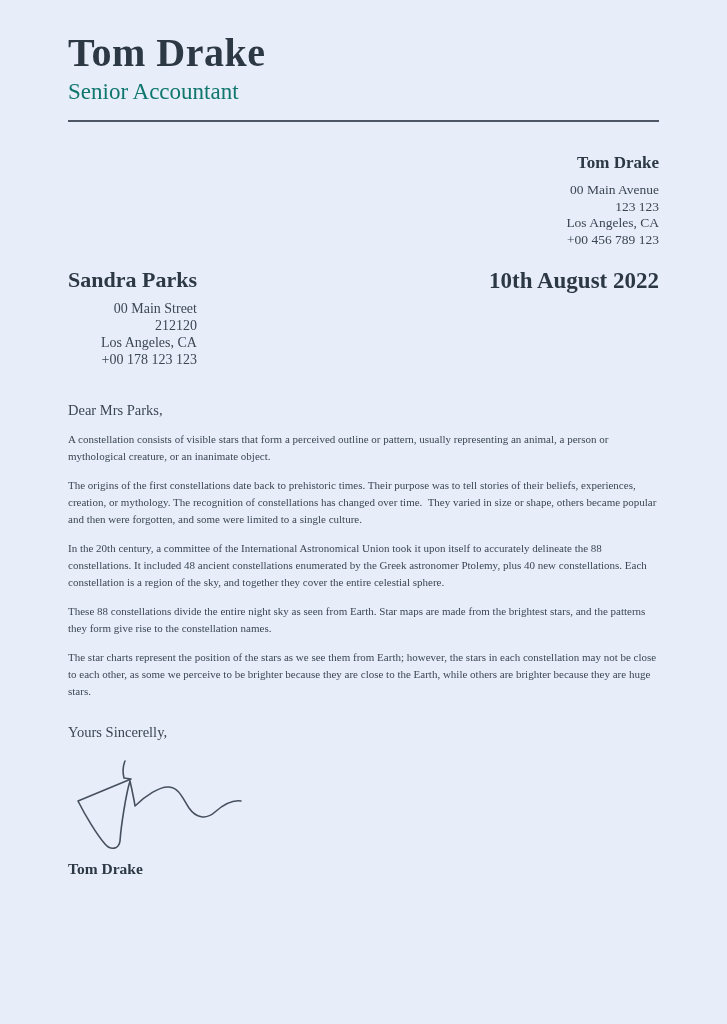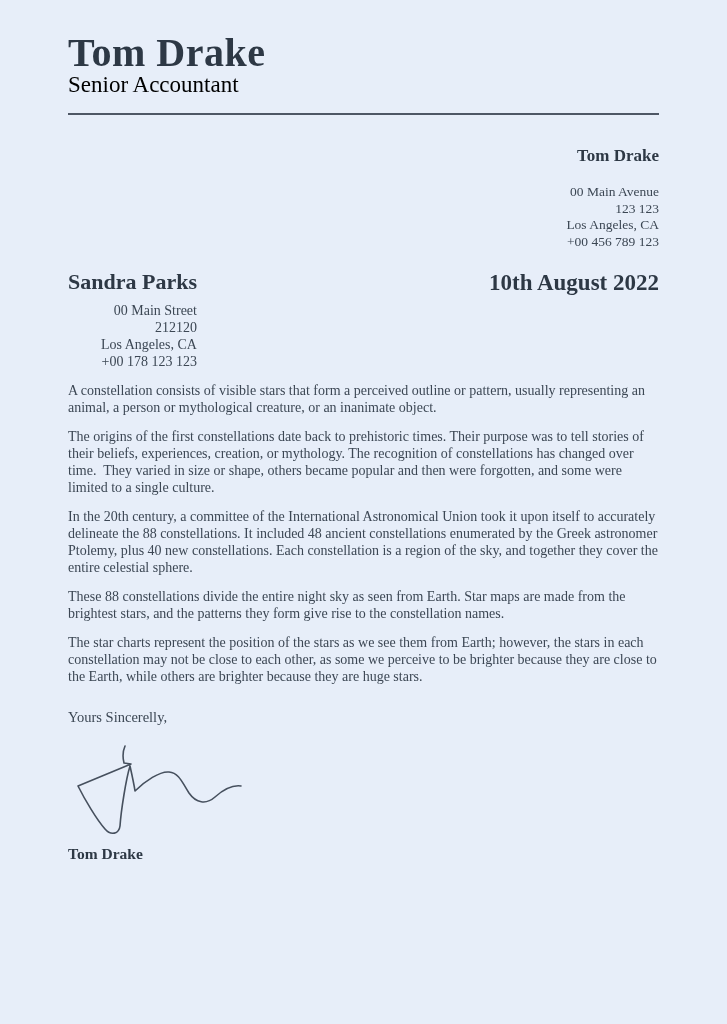--- a/index.html
+++ b/index.html
@@ -23,44 +23,45 @@
   
   .lh-name {
     margin: 0;
     font-size: 40px;
     line-height: 1.0;
     font-weight: 700;
     color: #2d3845;
     letter-spacing: 0.5px;
   }
   .lh-title {
+    margin-top: 7px;
     font-size: 23px;
     line-height: 1.0;
     font-weight: 400;
-    color: #000000;
+    color: #0f766e;
   }
   .lh-rule {
     margin-top: 17px;
     height: 0;
     border: none;
     border-top: 2px solid #4e5765;
   }
   
   .sender {
     margin-top: 31px;
     text-align: right;
   }
   .block-name {
     font-size: 17px;
     font-weight: 700;
     color: #2d3845;
     line-height: 1.2;
   }
   .sender .addr {
-    margin-top: 18px;
+    margin-top: 9px;
   }
   .addr-line {
     font-size: 13.5px;
     line-height: 16.5px;
     color: #3c4754;
   }
   
   .rcpt-row {
     margin-top: 19px;
     display: flex;
@@ -85,21 +86,21 @@
     line-height: 1.2;
   }
   
   .salutation {
     margin-top: 34px;
     font-size: 14.5px;
     line-height: 17px;
   }
   .body-copy p {
     margin: 12px 0 0 0;
-    font-size: 14px;
+    font-size: 11px;
     line-height: 17px;
     white-space: pre-wrap;
   }
   .closing {
     margin-top: 24px;
     font-size: 14.5px;
     line-height: 17px;
   }
   .signature-wrap {
     margin-top: 12px;
@@ -141,20 +142,21 @@
       <div class="addr">
         <div class="addr-line">00 Main Street</div>
         <div class="addr-line">212120</div>
         <div class="addr-line">Los Angeles, CA</div>
         <div class="addr-line">+00 178 123 123</div>
       </div>
     </div>
     <div class="letter-date">10th August 2022</div>
   </section>
 
+  <div class="salutation">Dear Mrs Parks,</div>
 
   <section class="body-copy">
     <p>A constellation consists of visible stars that form a perceived outline or pattern, usually representing an animal, a person or mythological creature, or an inanimate object.</p>
     <p>The origins of the first constellations date back to prehistoric times. Their purpose was to tell stories of their beliefs, experiences, creation, or mythology. The recognition of constellations has changed over time.  They varied in size or shape, others became popular and then were forgotten, and some were limited to a single culture.</p>
     <p>In the 20th century, a committee of the International Astronomical Union took it upon itself to accurately delineate the 88 constellations. It included 48 ancient constellations enumerated by the Greek astronomer Ptolemy, plus 40 new constellations. Each constellation is a region of the sky, and together they cover the entire celestial sphere.</p>
     <p>These 88 constellations divide the entire night sky as seen from Earth. Star maps are made from the brightest stars, and the patterns they form give rise to the constellation names.</p>
     <p>The star charts represent the position of the stars as we see them from Earth; however, the stars in each constellation may not be close to each other, as some we perceive to be brighter because they are close to the Earth, while others are brighter because they are huge stars.</p>
   </section>
 
   <div class="closing">Yours Sincerelly,</div>

